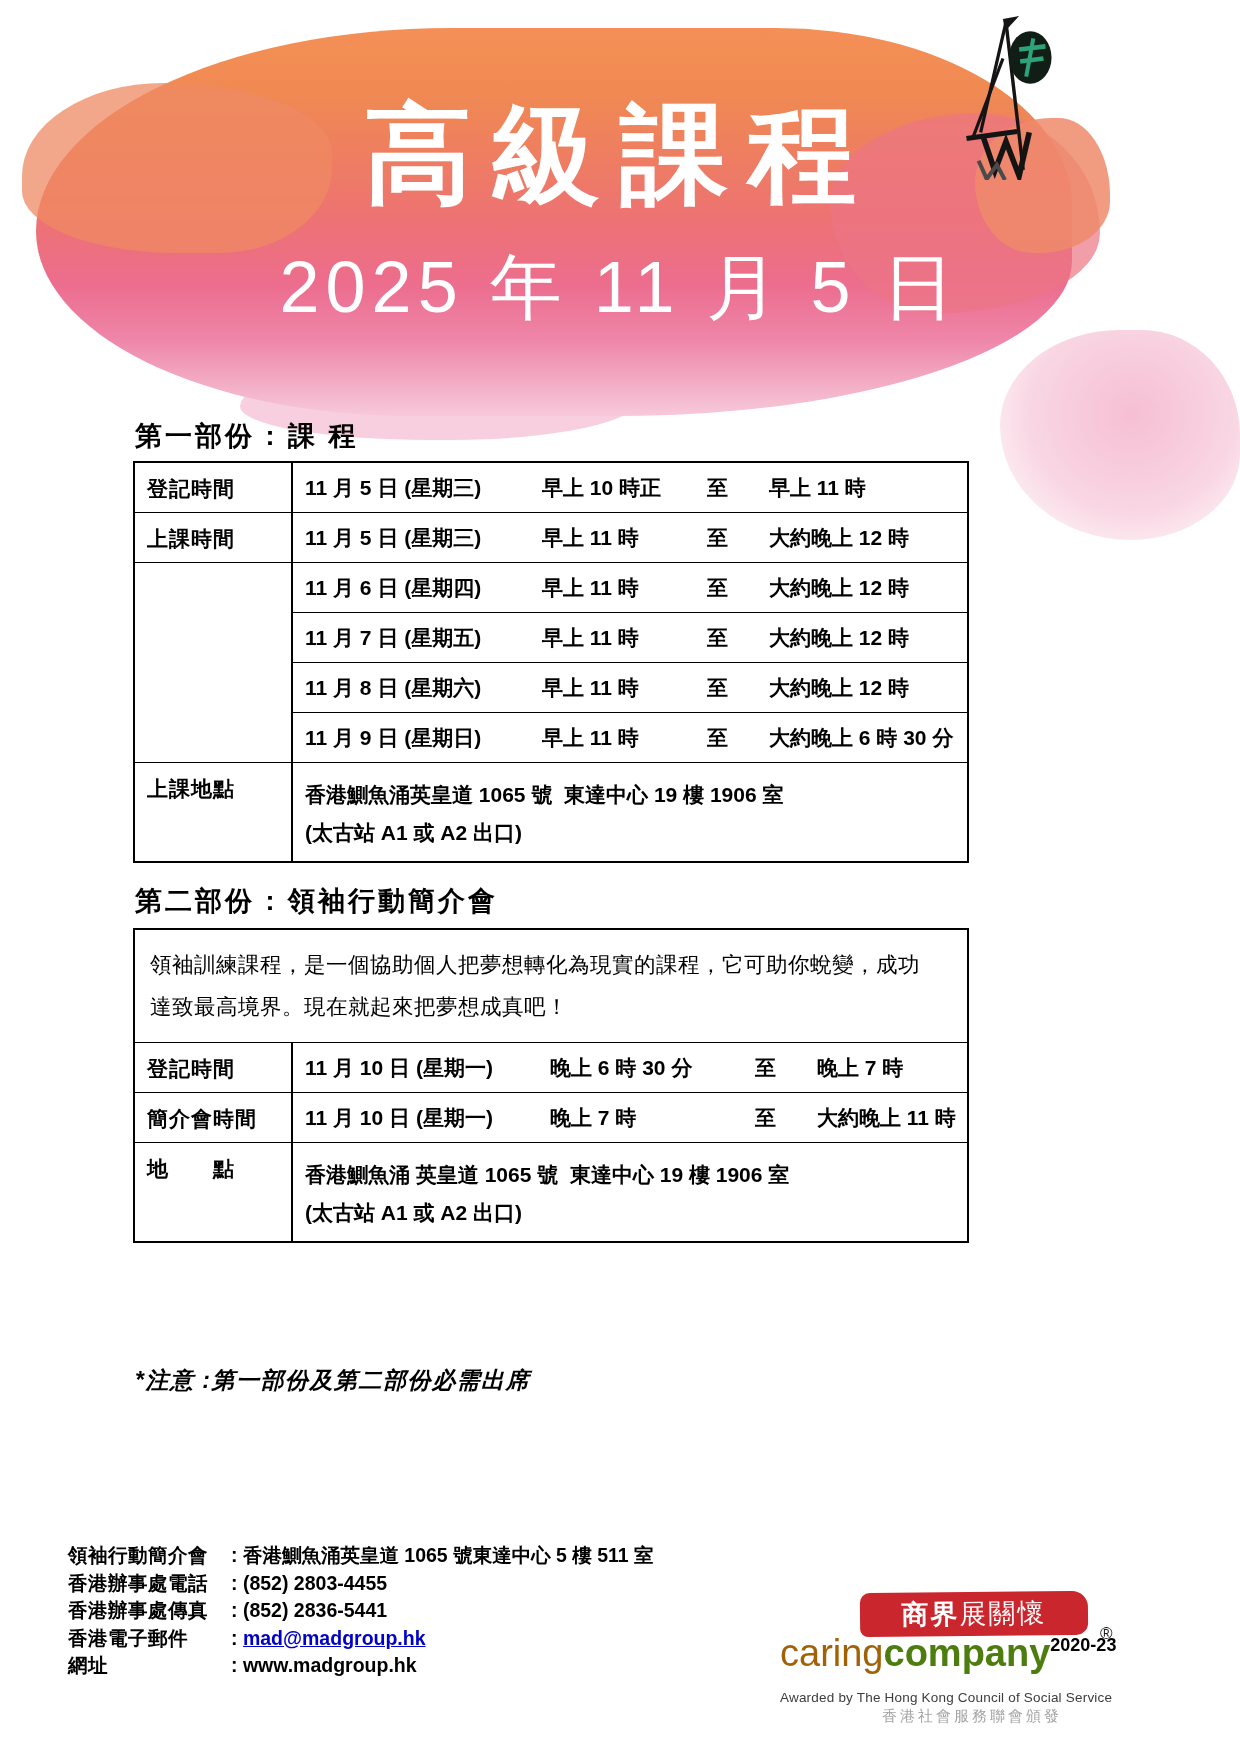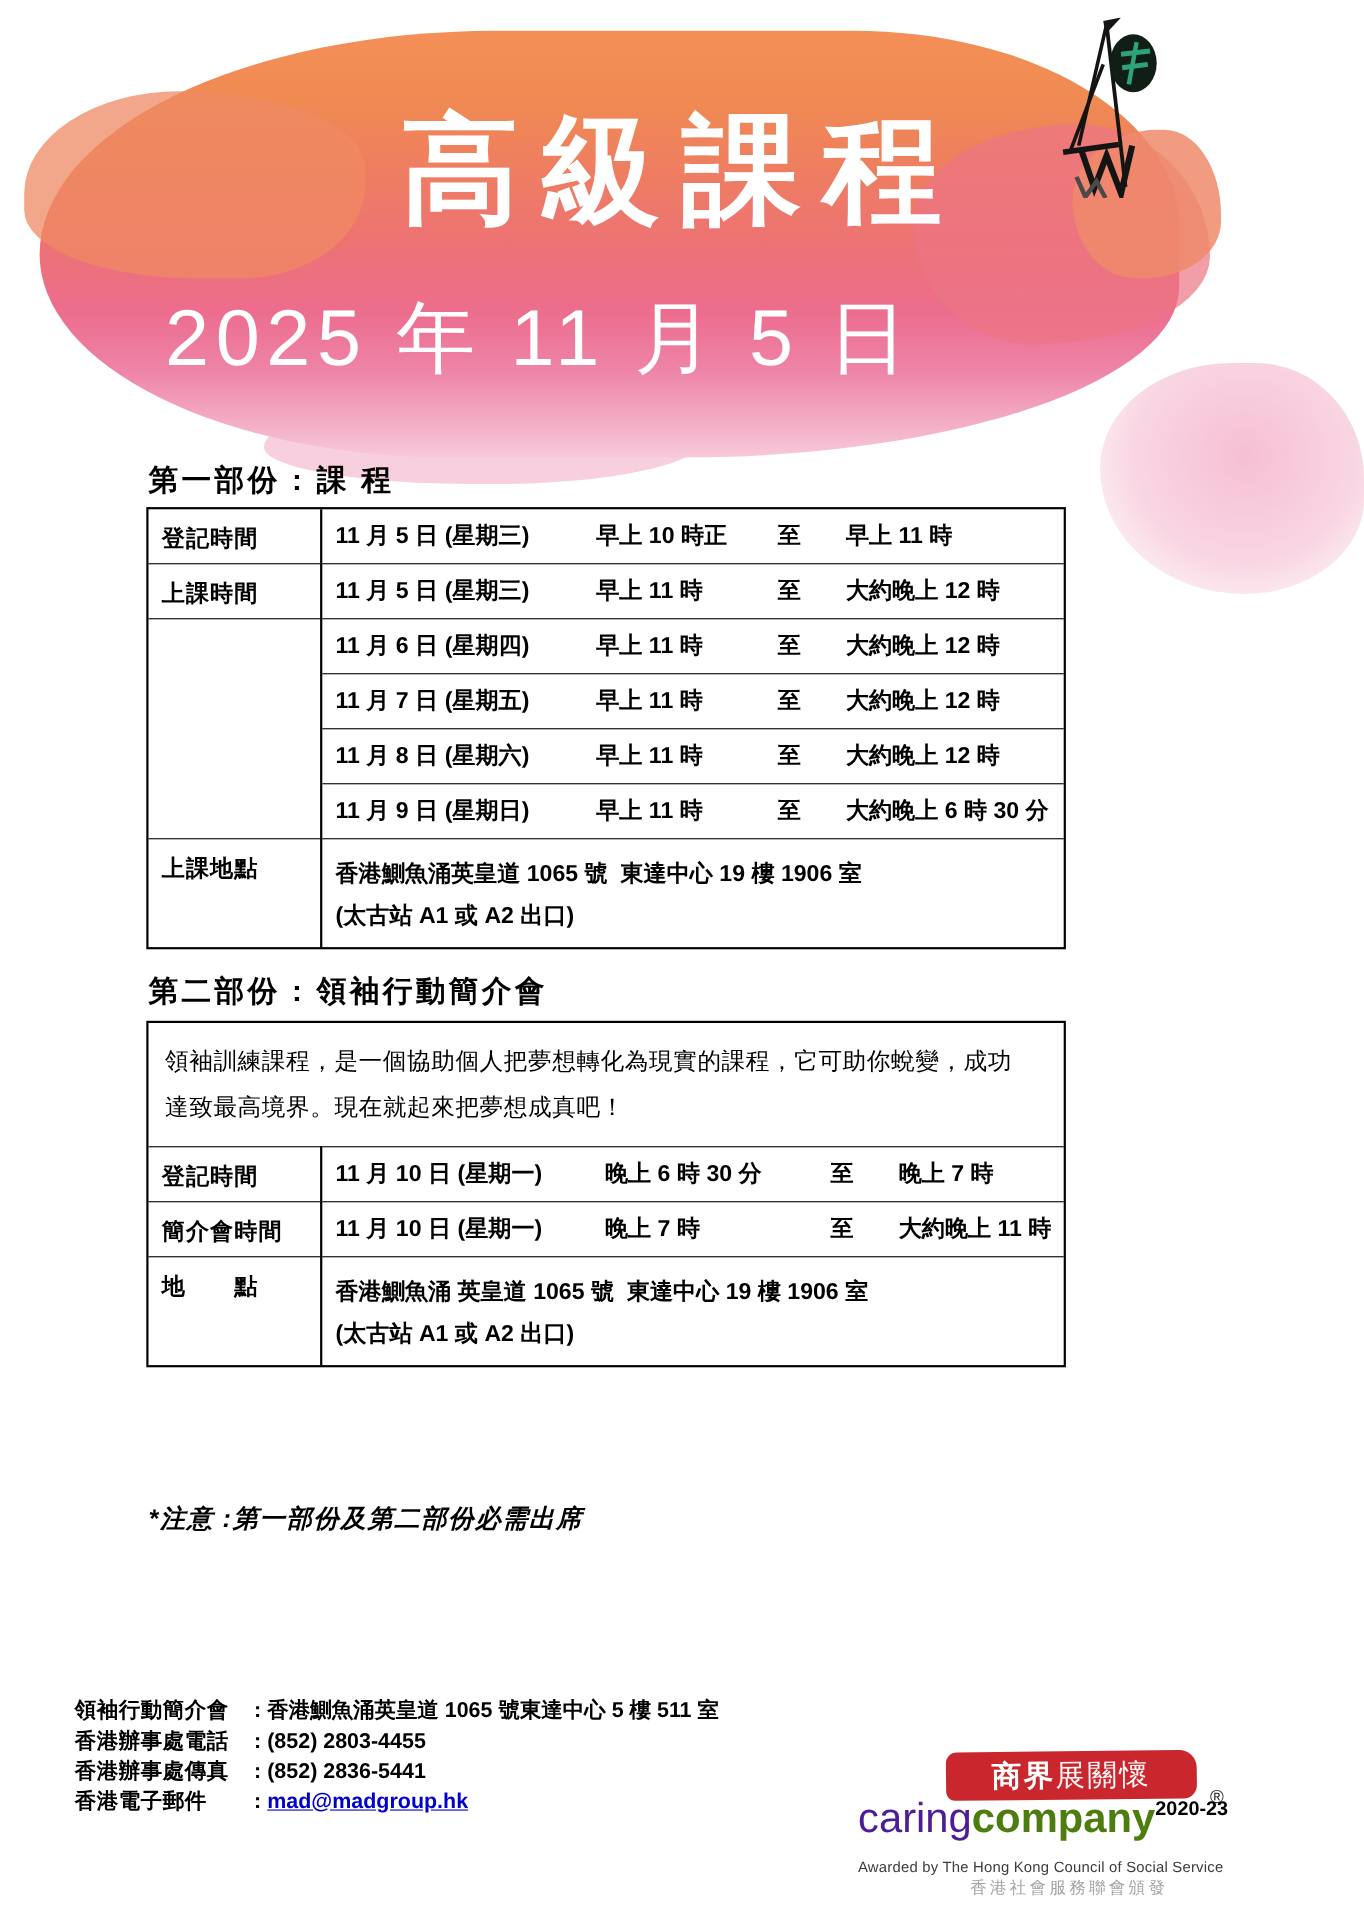--- a/index.html
+++ b/index.html
@@ -17,22 +17,22 @@
   .sp2{position:absolute;left:1000px;top:330px;width:240px;height:210px;z-index:0;
     background:radial-gradient(ellipse at 55% 40%,#f6bfd3 0%,#f9d6e3 55%,rgba(249,214,227,0) 95%);
     border-radius:55% 45% 50% 60%/50% 55% 45% 60%;}
   .sp3{position:absolute;left:240px;top:362px;width:400px;height:78px;z-index:0;
     background:#f6c3d6;opacity:.8;border-radius:45% 55% 50% 50%/60% 50% 55% 45%;}
   .sp4{position:absolute;left:975px;top:118px;width:135px;height:135px;z-index:1;
     background:#ee8a6b;opacity:.85;border-radius:60% 40% 55% 45%/50% 60% 40% 55%;}
 
   .title{position:absolute;left:150px;top:96px;width:940px;z-index:2;text-align:center;
     color:#fff;font-size:108px;font-weight:700;letter-spacing:20px;line-height:1.1;}
-  .hdate{position:absolute;left:150px;top:240px;width:940px;z-index:2;
-    color:#fff;font-size:72px;font-weight:400;letter-spacing:6px;white-space:pre;margin-top:20px;}
+  .hdate{position:absolute;left:150px;top:240px;width:940px;z-index:2;text-align:center;
+    color:#fff;font-size:72px;font-weight:400;letter-spacing:6px;white-space:pre;}
 
   
   .adm{position:absolute;left:952px;top:16px;width:112px;height:164px;z-index:2;}
 
   
   .content{position:absolute;left:133px;top:418px;width:836px;z-index:3;}
   .h1{font-size:27px;font-weight:700;letter-spacing:3px;margin:0 0 7px 2px;white-space:pre;}
   .h2{font-size:27px;font-weight:700;letter-spacing:3px;margin:20px 0 9px 2px;white-space:pre;}
 
   .tbl{display:grid;grid-template-columns:158px 1fr;border:2.5px solid #000;box-sizing:border-box;}
@@ -62,21 +62,21 @@
   .email{color:#0000cc;text-decoration:underline;font-weight:700;}
 
   
   .caring{position:absolute;left:780px;top:1592px;width:370px;z-index:3;}
   .cc-banner{margin-left:80px;width:228px;height:44px;background:#c9262d;color:#fff;
     display:flex;align-items:center;justify-content:center;font-size:27px;letter-spacing:2px;
     border-radius:10px 16px 12px 8px;transform:rotate(-.6deg);white-space:pre;}
   .cb1{font-weight:900;} .cb2{font-weight:500;opacity:.96;}
   .cc-reg{position:absolute;left:320px;top:32px;font-size:17px;color:#1a1a1a;}
   .cc-name{margin-top:-4px;font-size:38px;line-height:1.15;white-space:nowrap;}
-  .n1{font-weight:300;color:#4c1d95;} .n2{font-weight:800;color:#4d7c0f;}
+  .n1{font-weight:300;color:#a16207;} .n2{font-weight:800;color:#4d7c0f;}
   .yrs{font-size:18px;font-weight:700;position:relative;top:-15px;letter-spacing:0;}
   .cc-en{font-size:13.5px;color:#3c3c3c;letter-spacing:.2px;margin-top:14px;}
   .cc-zh{font-size:15px;color:#a3a3a3;letter-spacing:3px;margin-left:102px;margin-top:2px;}
 </style>
 </head>
 <body>
 
 <div class="page">
 
   <div class="sp2"></div>
@@ -198,20 +198,24 @@
     </div>
     <div class="crow">
       <span class="clabel">香港辦事處傳真</span>
       <span class="cval">: (852) 2836-5441</span>
     </div>
     <div class="crow">
       <span class="clabel">香港電子郵件</span>
       <span class="cval">: </span>
       <a class="email" href="#">mad@madgroup.hk</a>
     </div>
+    <div class="crow">
+      <span class="clabel">網址</span>
+      <span class="cval">: www.madgroup.hk</span>
+    </div>
   </div>
 
   <div class="caring">
     <div class="cc-banner">
       <span class="cb1">商界</span><span class="cb2">展關懷</span>
     </div>
     <span class="cc-reg">®</span>
     <div class="cc-name">
       <span class="n1">caring</span><span class="n2">company</span><span class="yrs">2020-23</span>
     </div>

